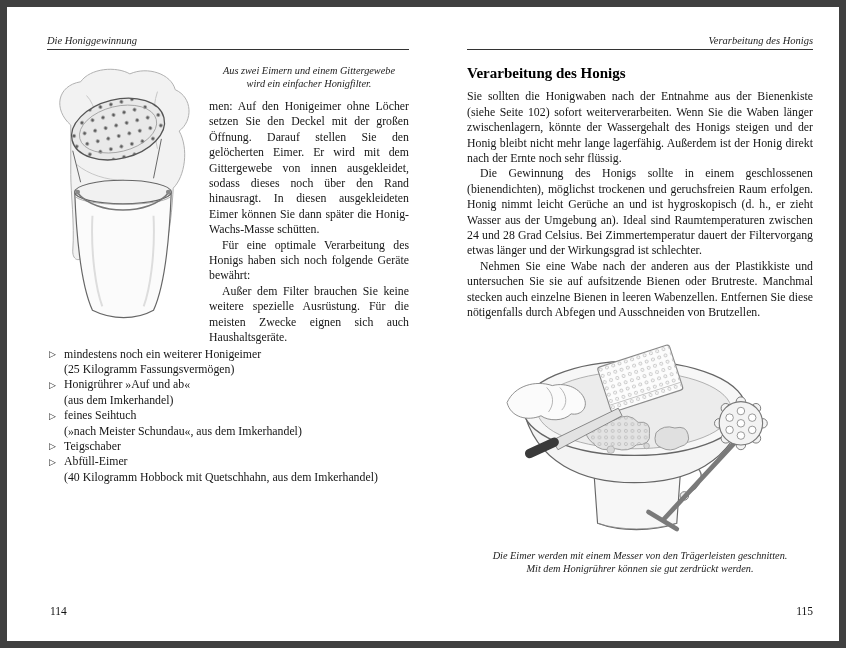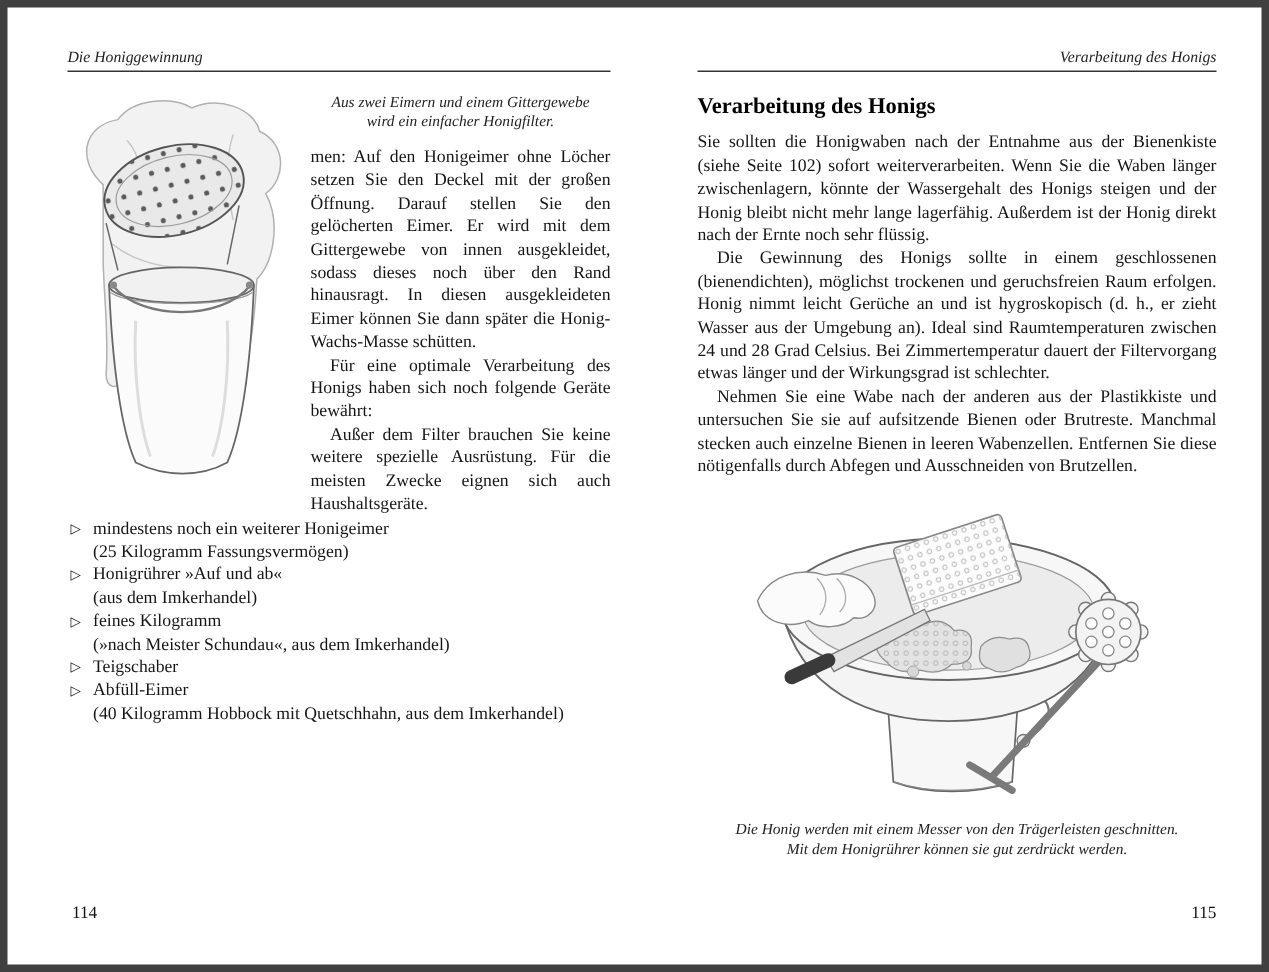--- a/index.html
+++ b/index.html
@@ -4,21 +4,21 @@
 <style>
   * { margin:0; padding:0; box-sizing:border-box; }
   html,body { background:#ffffff; }
   body {
     width:846px; height:648px;
     font-family:"Liberation Serif", serif;
     color:#111;
   }
   .spread {
     position:relative; width:846px; height:648px;
-    background:#ffffff; border:5px solid #404040; overflow:hidden;
+    background:#ffffff; border:7px solid #404040; overflow:hidden;
   }
   .page { position:absolute; top:0; height:648px; }
   .page-left  { left:40px;  width:362px; }
   .page-right { left:460px; width:346px; }
 
   .running-head {
     font-style:italic; font-size:10.5px; color:#222;
     padding-top:28px; padding-bottom:3px;
   }
   .page-right .running-head { text-align:right; }
@@ -121,21 +121,21 @@
           <span>mindestens noch ein weiterer Honigeimer</span><br>
           <span>(25 Kilogramm Fassungsvermögen)</span>
         </div>
         <div class="bullet-item">
           <span class="marker">▷</span>
           <span>Honigrührer »Auf und ab«</span><br>
           <span>(aus dem Imkerhandel)</span>
         </div>
         <div class="bullet-item">
           <span class="marker">▷</span>
-          <span>feines Kilogramm</span><br>
+          <span>feines Seihtuch</span><br>
           <span>(»nach Meister Schundau«, aus dem Imkerhandel)</span>
         </div>
         <div class="bullet-item">
           <span class="marker">▷</span>
           <span>Teigschaber</span>
         </div>
         <div class="bullet-item">
           <span class="marker">▷</span>
           <span>Abfüll-Eimer</span><br>
           <span>(40 Kilogramm Hobbock mit Quetschhahn, aus dem Imkerhandel)</span>
@@ -209,21 +209,21 @@
           <circle cx="258" cy="87" r="4" fill="#ffffff" stroke="#888" stroke-width="0.9"></circle>
           <circle cx="258" cy="113" r="4" fill="#ffffff" stroke="#888" stroke-width="0.9"></circle>
           <circle cx="246" cy="94" r="4" fill="#ffffff" stroke="#888" stroke-width="0.9"></circle>
           <circle cx="270" cy="94" r="4" fill="#ffffff" stroke="#888" stroke-width="0.9"></circle>
           <circle cx="246" cy="107" r="4" fill="#ffffff" stroke="#888" stroke-width="0.9"></circle>
           <circle cx="270" cy="107" r="4" fill="#ffffff" stroke="#888" stroke-width="0.9"></circle>
         </g>
       </svg>
 
       <div class="caption caption-bottom">
-        <span>Die Honig werden mit einem Messer von den Trägerleisten geschnitten.</span><br>
+        <span>Die Eimer werden mit einem Messer von den Trägerleisten geschnitten.</span><br>
         <span>Mit dem Honigrührer können sie gut zerdrückt werden.</span>
       </div>
     </div>
 
     <div class="pagenum">115</div>
   </div>
 
 </div>
 
 </body></html>

